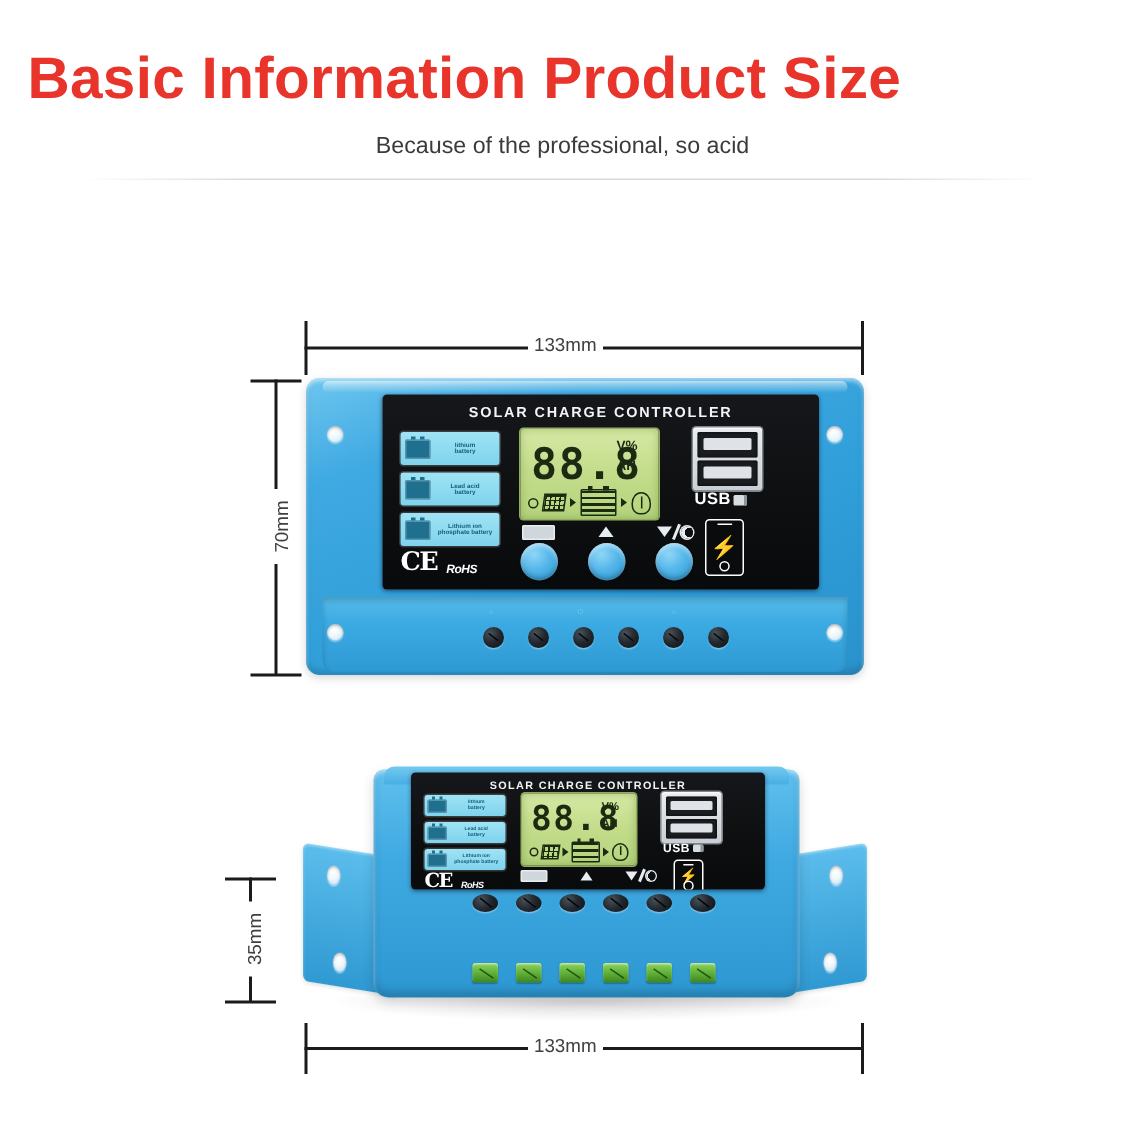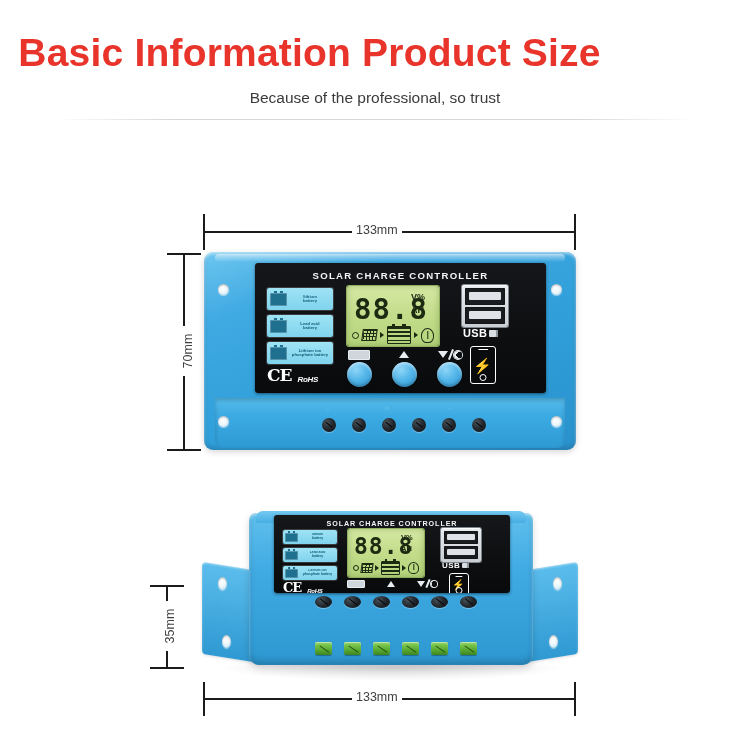--- a/index.html
+++ b/index.html
@@ -340,21 +340,21 @@
     position:absolute;
     background:radial-gradient(ellipse at center,rgba(0,0,0,.14) 0%,rgba(0,0,0,0) 70%);
   }
 </style>
 </head>
 <body>
 
 <div class="page">
 
   <div class="hdr-title">Basic Information Product Size</div>
-  <div class="hdr-sub">Because of the professional, so trust</div>
+  <div class="hdr-sub">Because of the professional, so acid</div>
   <div class="hdr-rule"></div>
 
 
   <div>
     <div class="tick-v" style="left:203px;top:214px;height:36px;"></div>
     <div class="tick-v" style="left:574px;top:214px;height:36px;"></div>
     <div class="dimline-h" style="left:203px;top:231px;width:372px;"></div>
     <div class="dim-label" style="left:352px;top:223px;">133mm</div>
   </div>
 

